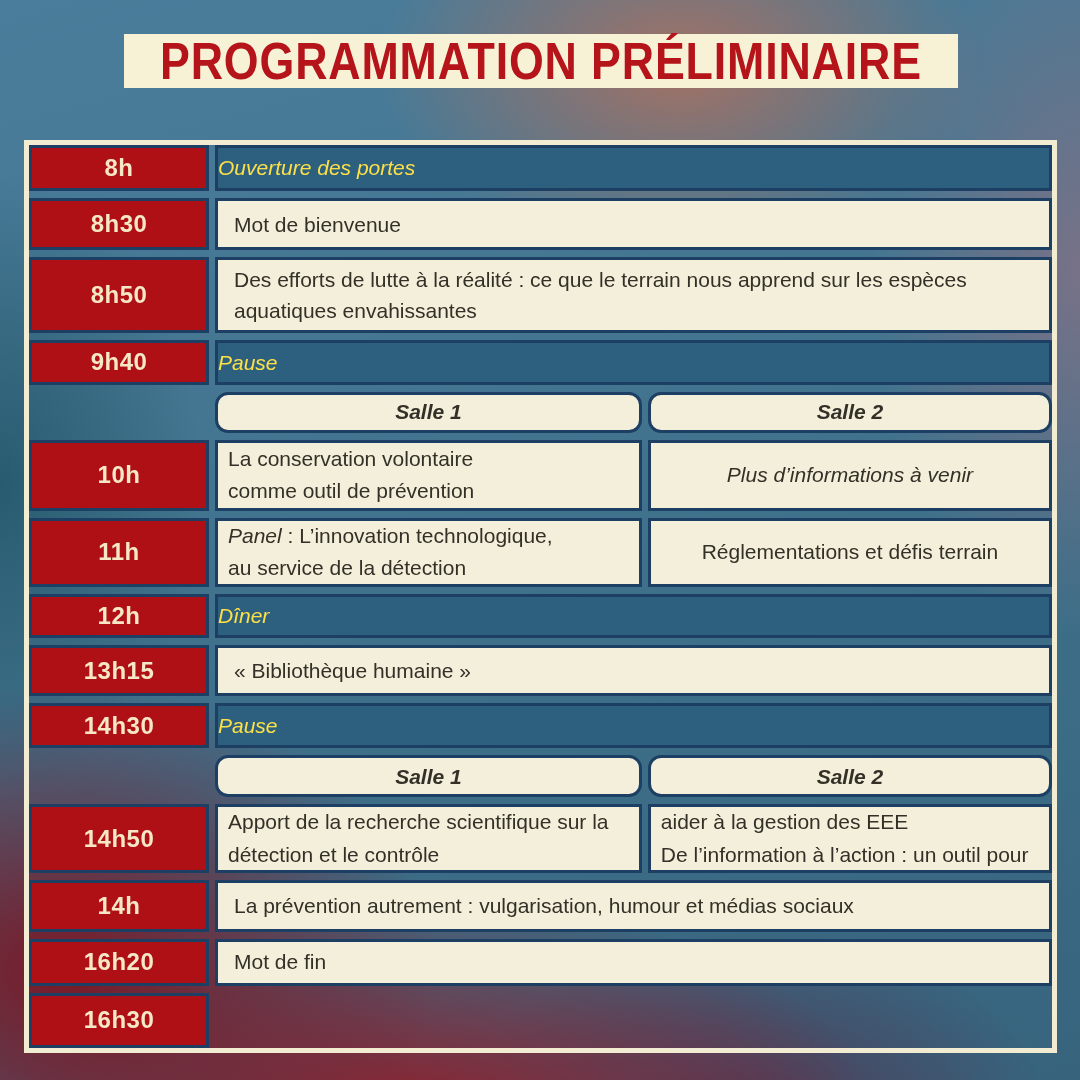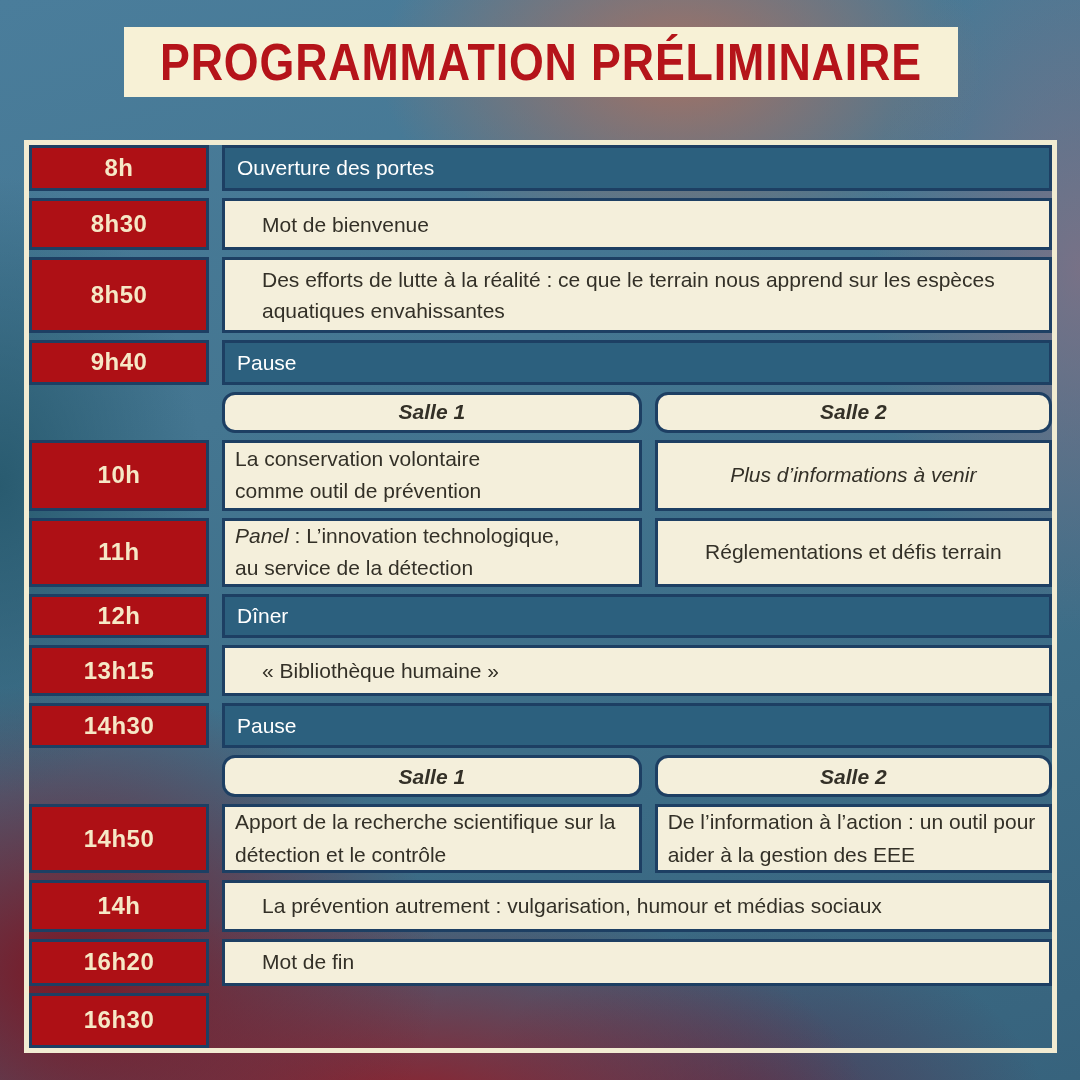--- a/index.html
+++ b/index.html
@@ -10,47 +10,47 @@
       radial-gradient(ellipse 430px 270px at 63% 6%, rgba(174,112,94,0.9), rgba(174,112,94,0) 70%),
       radial-gradient(ellipse 300px 520px at 100% 25%, rgba(148,112,130,0.65), rgba(148,112,130,0) 70%),
       radial-gradient(ellipse 280px 430px at 0% 45%, rgba(38,88,108,0.9), rgba(38,88,108,0) 72%),
       radial-gradient(ellipse 520px 400px at 6% 90%, rgba(126,20,32,0.95), rgba(126,20,32,0) 72%),
       radial-gradient(ellipse 640px 300px at 38% 103%, rgba(152,24,34,0.9), rgba(152,24,34,0) 72%),
       radial-gradient(ellipse 420px 280px at 70% 104%, rgba(92,30,58,0.6), rgba(92,30,58,0) 70%),
       linear-gradient(165deg, #4a7d9b 0%, #447691 35%, #3d6e88 65%, #37637d 100%);
   }
 
   .title-banner {
-    position:absolute; left:124px; top:27px; width:834px; height:70px;
+    position:absolute; left:124px; top:34px; width:834px; height:54px;
     background:#f7f1d6; display:flex; align-items:center; justify-content:center;
   }
   .title-banner h1 {
     margin:0; font-size:52px; font-weight:700; letter-spacing:1px;
     color:#b5141a; white-space:nowrap; transform:scaleX(0.86); transform-origin:center;
     font-family:"Liberation Sans", sans-serif;
   }
 
   .schedule {
     position:absolute; left:24px; top:140px; width:1033px; height:913px;
     box-sizing:border-box; border:5px solid #f2ecd2;
     display:flex; flex-direction:column; gap:7px;
   }
-  .row { display:flex; gap:13px; }
+  .row { display:flex; gap:6px; }
   .cell {
     box-sizing:border-box; border:3px solid #1d3f63;
     display:flex; align-items:center; font-size:21px; line-height:1.5;
   }
   .time-cell {
     flex:0 0 180px; background:#ae1015; color:#f6e8c6;
     justify-content:center; font-weight:700; font-size:24px; letter-spacing:0.5px;
   }
   .time-spacer { flex:0 0 180px; }
   .content { flex:1; }
-  .teal { background:#2c607e; color:#ffffff; padding-left:12px; padding-right:10px; }
-  .cream { background:#f4efdb; color:#333027; padding-left:37px; padding-right:16px; }
+  .teal { background:#2c607e; color:#fde047; padding-right:10px;font-style:italic; }
+  .cream { background:#f4efdb; color:#333027; padding-left:16px; padding-right:16px; }
   .center-cell {
     background:#f4efdb; color:#333027; justify-content:center; text-align:center;
     padding:4px 10px; flex-direction:column;
   }
   .col1 { flex:1.06; } .col2 { flex:1; }
   .salle-head { font-weight:700; font-style:italic;border-radius:13px; }
   .italic { font-style:italic; }
   .lines div { line-height:1.55; }
   .center-cell .lines { width:100%; text-align:left; }
 
@@ -142,22 +142,22 @@
   <div class="row h-r11">
     <div class="cell time-cell">14h50</div>
     <div class="cell center-cell col1">
       <div class="lines">
         <div>Apport de la recherche scientifique sur la</div>
         <div>détection et le contrôle</div>
       </div>
     </div>
     <div class="cell center-cell col2">
       <div class="lines">
+        <div>aider à la gestion des EEE</div>
         <div>De l’information à l’action : un outil pour</div>
-        <div>aider à la gestion des EEE</div>
       </div>
     </div>
   </div>
 
   <div class="row h-r12">
     <div class="cell time-cell">14h</div>
     <div class="cell content cream">La prévention autrement : vulgarisation, humour et médias sociaux</div>
   </div>
 
   <div class="row h-r13">

